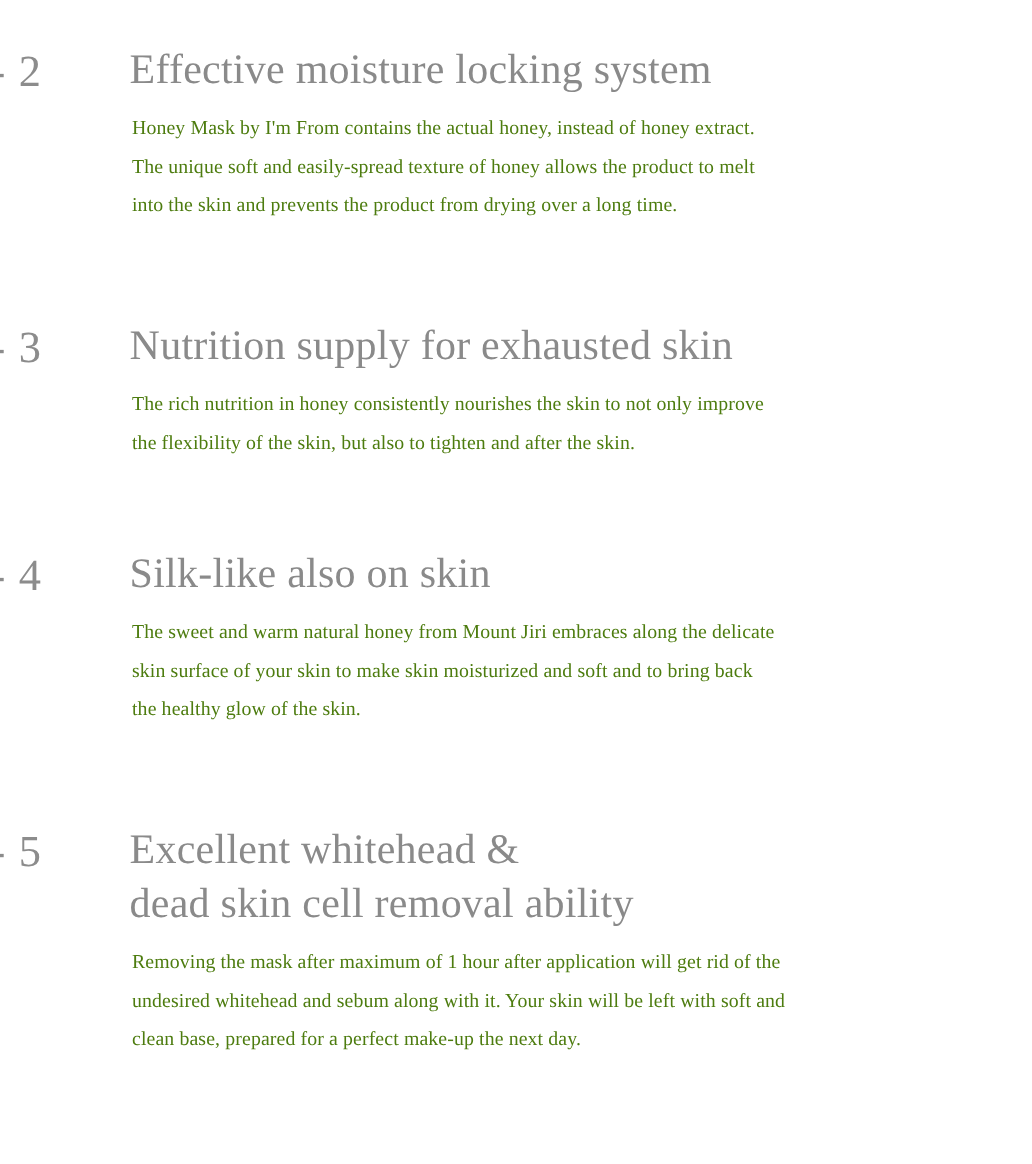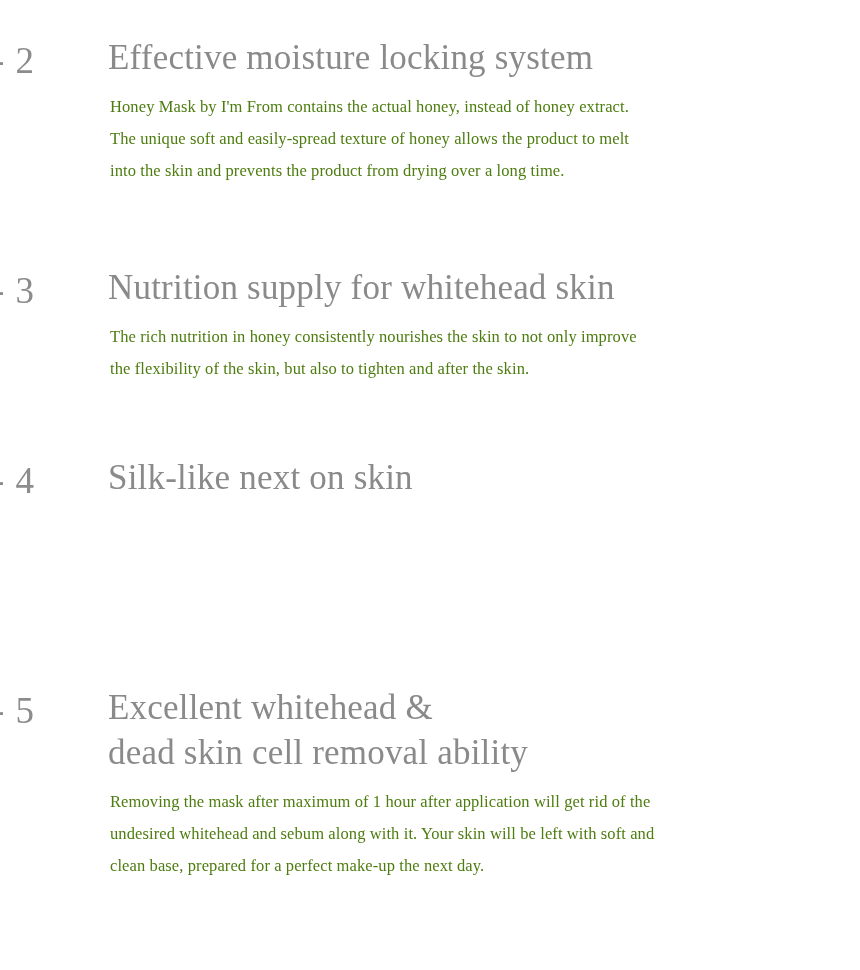--- a/index.html
+++ b/index.html
@@ -83,30 +83,33 @@
       <h2 class="heading">Effective moisture locking system</h2>
       <p class="para">Honey Mask by I'm From contains the actual honey, instead of honey extract.
 The unique soft and easily-spread texture of honey allows the product to melt
 into the skin and prevents the product from drying over a long time.</p>
     </div>
   </div>
 
   <div class="section" id="sec-3">
     <div class="num">- 3</div>
     <div class="body-col">
-      <h2 class="heading">Nutrition supply for whitehead skin</h2>
+      <h2 class="heading">Nutrition supply for exhausted skin</h2>
       <p class="para">The rich nutrition in honey consistently nourishes the skin to not only improve
 the flexibility of the skin, but also to tighten and after the skin.</p>
     </div>
   </div>
 
   <div class="section" id="sec-4">
     <div class="num">- 4</div>
     <div class="body-col">
-      <h2 class="heading">Silk-like next on skin</h2>
+      <h2 class="heading">Silk-like also on skin</h2>
+      <p class="para">The sweet and warm natural honey from Mount Jiri embraces along the delicate
+skin surface of your skin to make skin moisturized and soft and to bring back
+the healthy glow of the skin.</p>
     </div>
   </div>
 
   <div class="section" id="sec-5">
     <div class="num">- 5</div>
     <div class="body-col">
       <h2 class="heading">Excellent whitehead &amp;
 dead skin cell removal ability</h2>
       <p class="para">Removing the mask after maximum of 1 hour after application will get rid of the
 undesired whitehead and sebum along with it. Your skin will be left with soft and

